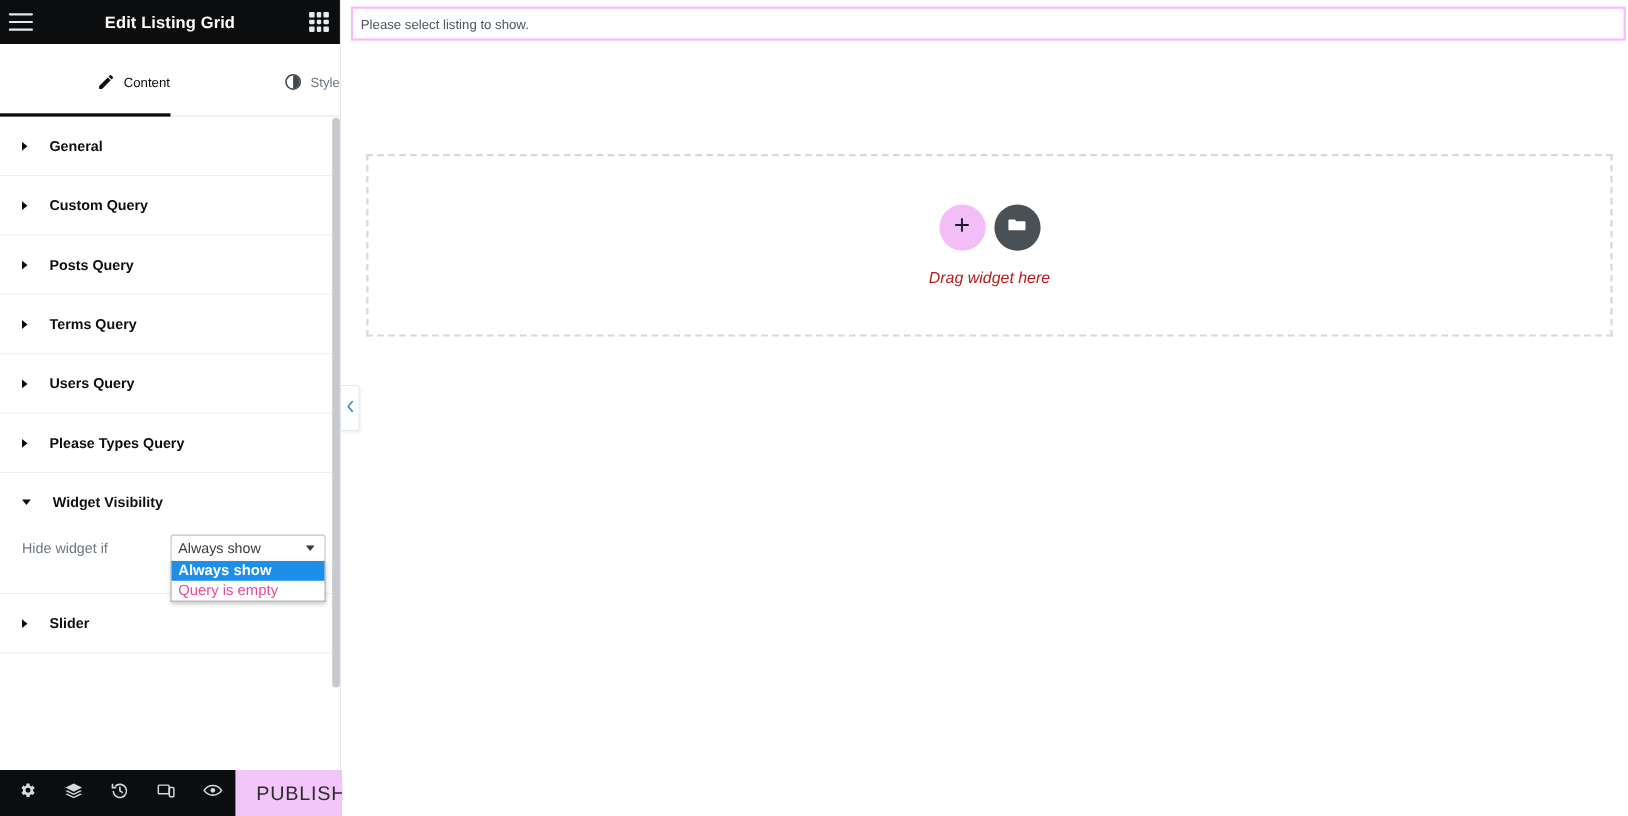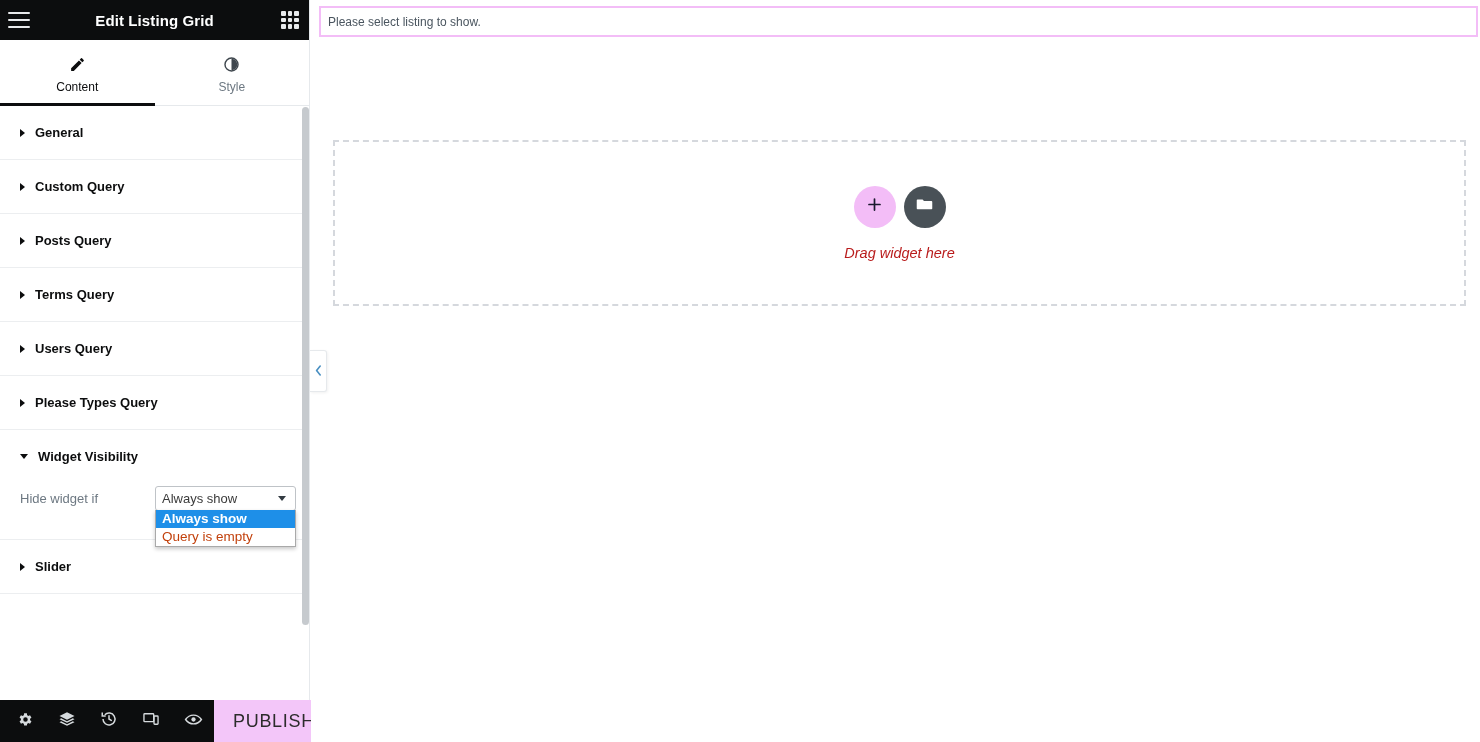--- a/index.html
+++ b/index.html
@@ -76,23 +76,22 @@
   
   .tabs {
     display: flex;
     height: 66px;
     background: #ffffff;
     border-bottom: 1px solid #e6e9ec;
   }
   .tab {
     flex: 1;
     display: flex;
-    flex-direction: column;
-    align-items: center;
-    justify-content: center;
+    align-items: center;
+    justify-content: flex-end;
     gap: 7px;
     cursor: pointer;
     position: relative;
     padding-top: 4px;
   }
   .tab .tab-label { font-size: 12px; color: #6d7882; }
   .tab.active .tab-label { color: #0c0d0e; }
   .tab.active::after {
     content: "";
     position: absolute;
@@ -109,21 +108,21 @@
     overflow: hidden;
   }
   .section {
     border-bottom: 1px solid #eceef0;
     padding: 0 20px;
   }
   .section-head {
     height: 53px;
     display: flex;
     align-items: center;
-    gap: 10px;
+    gap: 20px;
     cursor: pointer;
     font-size: 13px;
     font-weight: bold;
     color: #0c0d0e;
   }
   .caret {
     width: 0; height: 0;
     border-top: 4px solid transparent;
     border-bottom: 4px solid transparent;
     border-left: 5px solid #0c0d0e;
@@ -181,21 +180,21 @@
     background: #ffffff;
     border: 1px solid #a9a9a9;
     border-top: none;
     box-shadow: 0 2px 4px rgba(0,0,0,.22);
     z-index: 30;
   }
   .option {
     font-size: 13.5px;
     line-height: 18px;
     padding: 0 6px;
-    color: #c2410c;
+    color: #ec4899;
     cursor: pointer;
     white-space: nowrap;
   }
   .option.selected {
     background: #1e8fe8;
     color: #ffffff;
     font-weight: bold;
   }
 
   

